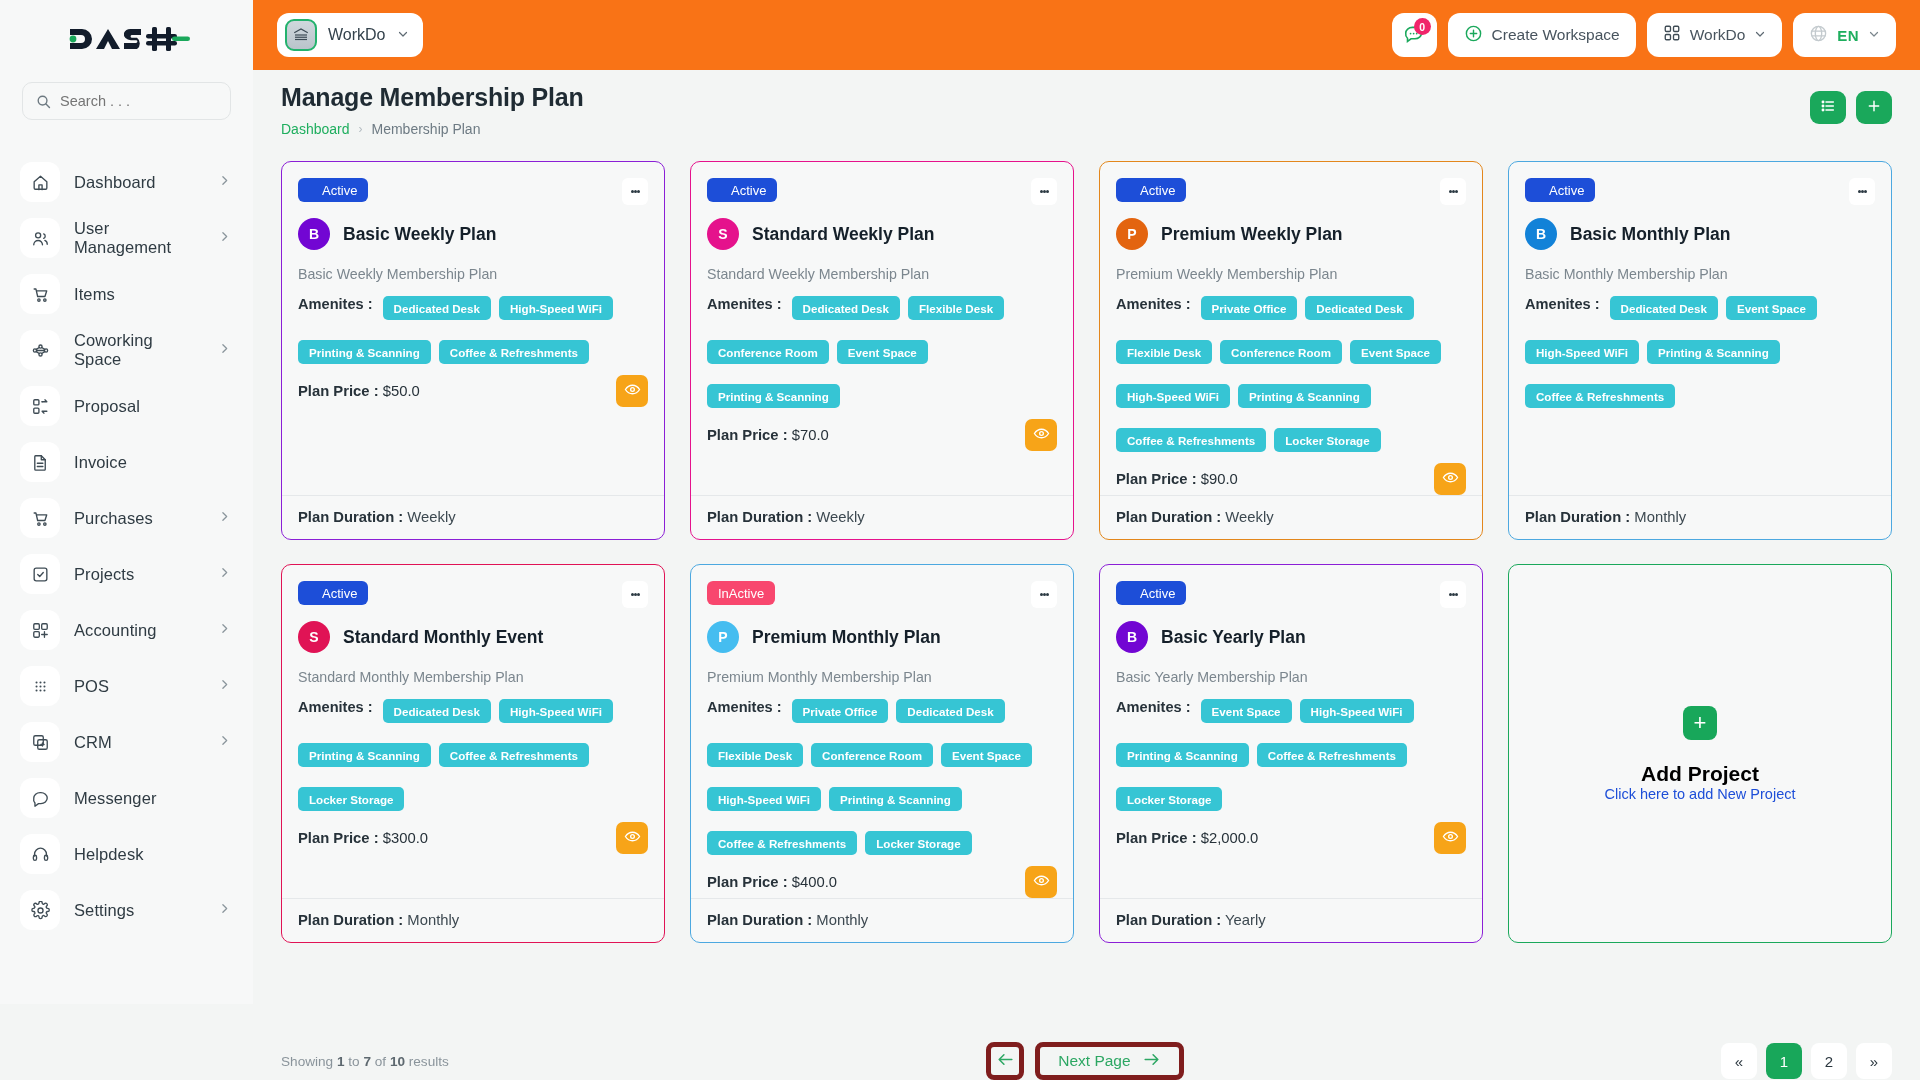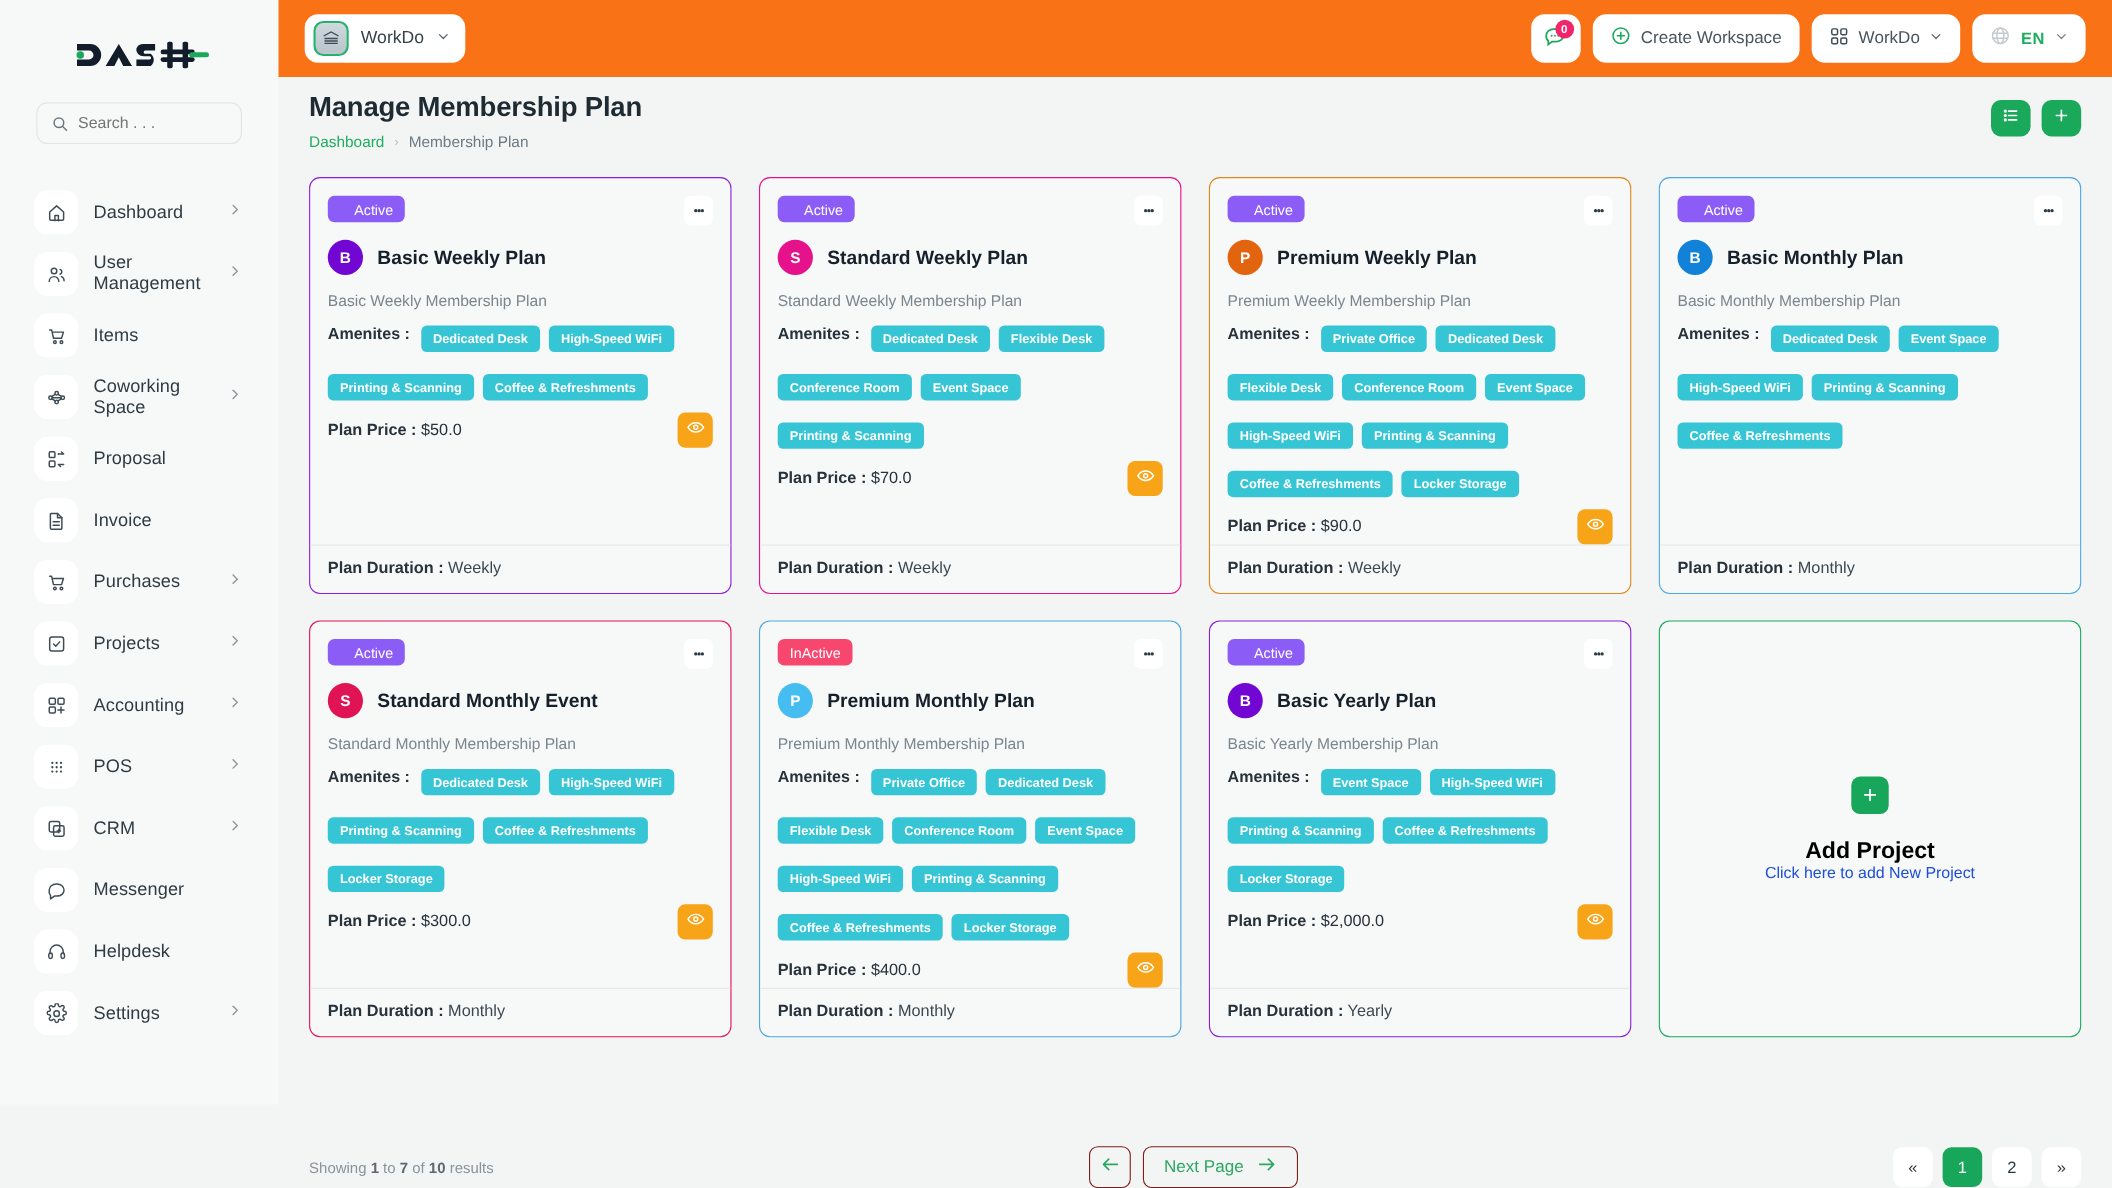--- a/index.html
+++ b/index.html
@@ -10,21 +10,21 @@
     overflow: hidden;
   }
   body { display: flex; }
 
   
   .sidebar {
     width: 253px; height: 1004px;
     background: #f7f8f8;
     flex: 0 0 253px;
     display: flex; flex-direction: column;
-    padding: 11px;
+    padding: 0;
   }
   .logo-wrap {
     height: 78px; display: flex; align-items: center; justify-content: center;
   }
   .logo { display: flex; align-items: center; }
   .search-box {
     margin: 4px 22px 0 22px;
     height: 38px;
     border: 1px solid #e2e5e6;
     border-radius: 10px;
@@ -134,21 +134,21 @@
     display: flex; flex-direction: column;
     position: relative;
   }
   .card-body { padding: 16px 16px 0 16px; flex: 1 1 auto; display:flex; flex-direction: column; }
   .card-top { display: flex; align-items: flex-start; }
   .status {
     display: inline-flex; align-items: center;
     height: 24px; padding: 0 11px; border-radius: 6px;
     color: #fff; font-size: 13px; font-weight: 500;
   }
-  .status.active { background: #8b5cf6; padding-left: 24px; }
+  .status.active { background: #1d4ed8; padding-left: 24px; }
   .status.inactive { background: #f8476e; }
   .kebab {
     margin-left: auto;
     width: 26px; height: 27px; border-radius: 6px; background: #fff;
     display: flex; align-items: center; justify-content: center;
     cursor: pointer;
   }
   .kebab span { display:block; width: 3px; height: 3px; border-radius: 50%; background: #2c3a43; margin: 1.2px 0; }
   .plan-row { margin-top: 13px; display: flex; align-items: center; gap: 13px; }
   .avatar {
@@ -203,21 +203,21 @@
 
   
   .footer {
     padding: 20px 28px 0 28px;
     display: flex; align-items: center;
   }
   .showing { font-size: 13.6px; color: #8a949b; flex: 0 0 auto; }
   .showing b { color: #5d686f; font-weight: 700; }
   .pager-center { flex: 1 1 auto; display: flex; justify-content: center; gap: 11px; }
   .pg-sq {
-    height: 38px; min-width: 38px; border: 1px solid #7f1d1d; border-radius: 8px;
+    height: 38px; min-width: 38px; border: 5px solid #7f1d1d; border-radius: 8px;
     background: #f3f5f4; color: #2ca763;
     display: flex; align-items: center; justify-content: center;
     font-size: 15.5px; padding: 0 18px; gap: 11px; cursor: pointer;
   }
   .pg-sq.icon-only { padding: 0; min-width: 38px; }
   .pager-right { display: flex; gap: 9px; flex: 0 0 auto; }
   .pnum {
     width: 36px; height: 36px; border-radius: 8px; background: #fff;
     display: flex; align-items: center; justify-content: center;
     font-size: 15px; color: #2c3840; cursor: pointer;

